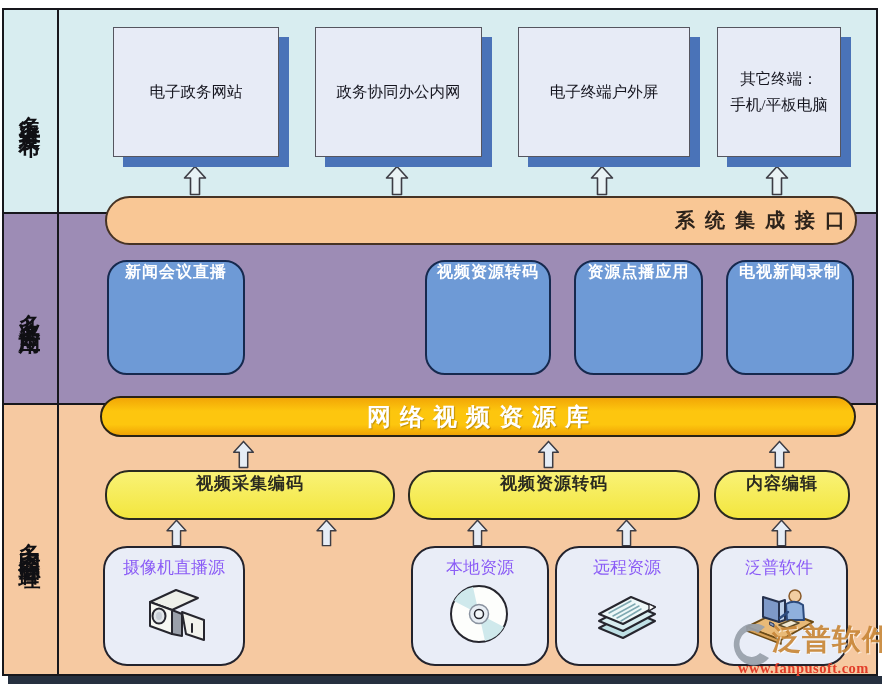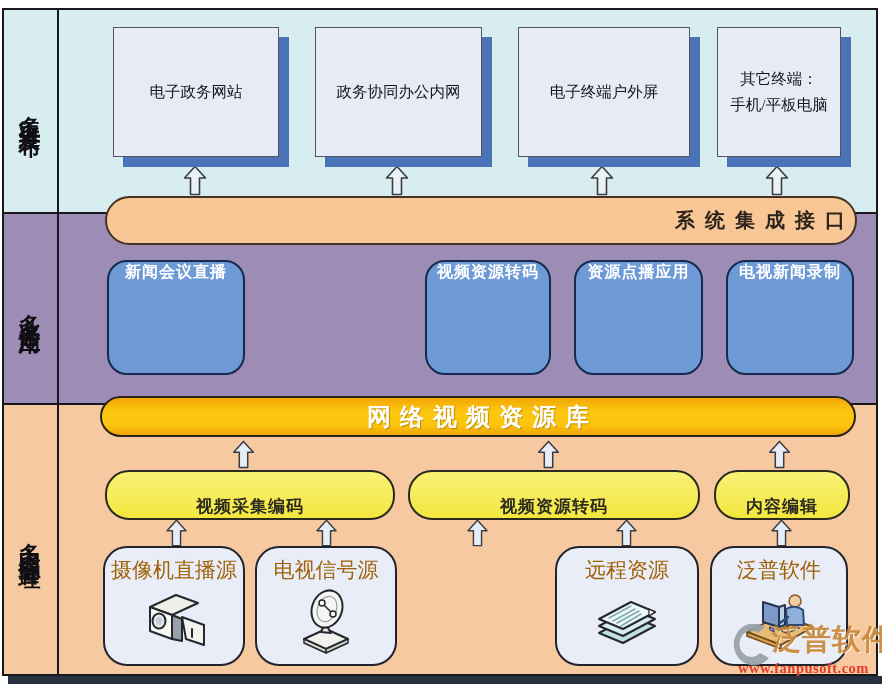--- a/index.html
+++ b/index.html
@@ -49,28 +49,28 @@
   
   .bar-repo{position:absolute;left:100px;top:396px;width:756px;height:41px;border-radius:21px;
         background:linear-gradient(180deg,#f2a606 0%,#fdc60e 35%,#fdc60e 72%,#f0a304 100%);
         border:2px solid #2a2316;box-sizing:border-box;display:flex;align-items:center;justify-content:center;z-index:3;}
   .bar-repo span{color:#ffffff;font-weight:bold;font-size:24px;letter-spacing:9px;text-indent:9px;
         text-shadow:1px 1px 1px rgba(120,80,0,.45);}
 
   
   .ybox{position:absolute;top:470px;height:50px;background:linear-gradient(180deg,#f9f276,#f3e63e);
         border:2px solid #2a2a20;border-radius:24px;box-sizing:border-box;display:flex;
-        align-items:flex-end;justify-content:center;z-index:3;}
+        align-items:flex-start;justify-content:center;z-index:3;}
   .ybox span{font-size:17px;color:#2b2b20;font-weight:600;letter-spacing:1px;}
 
   
   .sbox{position:absolute;top:546px;height:120px;background:#e9edf7;border:2px solid #23232d;
         border-radius:24px;box-sizing:border-box;display:flex;flex-direction:column;align-items:center;
         padding-top:8px;z-index:3;}
-  .sbox span{font-size:21px;color:#a16207;font-weight:500;}
+  .sbox span{font-size:17px;color:#8b5cf6;font-weight:500;}
   .sbox .ic{margin-top:1px;}
   .ic path,.ic ellipse,.ic circle{stroke-linejoin:round;stroke-linecap:round;}
 
   
   .watermark{position:absolute;left:726px;top:616px;width:156px;height:64px;z-index:10;}
   .wm-logo{position:absolute;left:6px;top:8px;opacity:.92;}
   .wm-brand{position:absolute;left:46px;top:4px;font-size:29px;font-weight:bold;color:#c9883a;opacity:.93;
         letter-spacing:1px;white-space:nowrap;text-shadow:1px 1px 0 rgba(255,255,255,.75);}
   .wm-url{position:absolute;left:12px;top:44px;font-size:14.5px;font-weight:bold;color:#e23c28;
         letter-spacing:.5px;white-space:nowrap;}
@@ -187,32 +187,28 @@
     <svg class="ic" width="76" height="70" viewBox="0 0 76 70">
       <path d="M14 22 L40 10 L62 18 L36 30 Z" fill="#eef0ea" stroke="#26262e" stroke-width="2"></path>
       <path d="M36 30 L46 34 L46 56 L36 54 Z" fill="#9aa0aa" stroke="#26262e" stroke-width="2"></path>
       <path d="M46 32 L68 40 L68 60 L50 54 Z" fill="#f2f3ee" stroke="#26262e" stroke-width="2"></path>
       <path d="M14 22 L36 30 L36 54 L14 46 Z" fill="#f7f8f3" stroke="#26262e" stroke-width="2"></path>
       <ellipse cx="23" cy="36" rx="6.5" ry="7.5" fill="#e3e7ea" stroke="#26262e" stroke-width="2"></ellipse>
       <ellipse cx="23" cy="36" rx="3" ry="4" fill="#c8ced6"></ellipse>
       <path d="M56 44 L56 52" stroke="#26262e" stroke-width="2"></path>
     </svg>
   </div>
-  <div class="sbox" style="left:255px;width:142px">
-    <span>电视信号源</span>
-    <svg class="ic" width="76" height="70" viewBox="0 0 76 70">
-      <path d="M16 54 L38 44 L60 54 L38 64 Z" fill="#f0f1ec" stroke="#26262e" stroke-width="2"></path>
-      <path d="M16 54 L16 58 L38 68 L38 64 Z" fill="#d9dbd4" stroke="#26262e" stroke-width="1.5"></path>
-      <path d="M60 54 L60 58 L38 68 L38 64 Z" fill="#c9ccc4" stroke="#26262e" stroke-width="1.5"></path>
-      <path d="M33 47 L37 38 L43 48 Z" fill="#e8e9e2" stroke="#26262e" stroke-width="2"></path>
-      <ellipse cx="39" cy="24" rx="15" ry="19" transform="rotate(20 39 24)" fill="#f5f6f1" stroke="#26262e" stroke-width="2"></ellipse>
-      <ellipse cx="39" cy="24" rx="9.5" ry="13" transform="rotate(20 39 24)" fill="none" stroke="#9aa0a8" stroke-width="1.2"></ellipse>
-      <path d="M34 18 L45 29" stroke="#26262e" stroke-width="1.5"></path>
-      <circle cx="34" cy="18" r="3" fill="#ffffff" stroke="#26262e" stroke-width="1.5"></circle>
-      <circle cx="45" cy="29" r="3" fill="#ffffff" stroke="#26262e" stroke-width="1.5"></circle>
+  <div class="sbox" style="left:411px;width:138px">
+    <span>本地资源</span>
+    <svg class="ic" width="76" height="70" viewBox="0 0 76 70">
+      <circle cx="37" cy="34" r="28" fill="#fdfefc" stroke="#26262e" stroke-width="2"></circle>
+      <path d="M37 34 L12 21 A28 28 0 0 1 31 7 Z" fill="#cfe9ec"></path>
+      <path d="M37 34 L62 47 A28 28 0 0 1 43 61 Z" fill="#cfe9ec"></path>
+      <circle cx="37" cy="34" r="9.5" fill="#e8eef4" stroke="#8a93a0" stroke-width="1.5"></circle>
+      <circle cx="37" cy="34" r="4.5" fill="#f4f7f9" stroke="#26262e" stroke-width="1.5"></circle>
     </svg>
   </div>
   <div class="sbox" style="left:555px;width:144px">
     <span>远程资源</span>
     <svg class="ic" width="76" height="70" viewBox="0 0 76 70">
       <path d="M10 48 L42 31 L66 41 L34 58 Z" fill="#bfe0e5" stroke="#26262e" stroke-width="2"></path>
       <path d="M10 41 L42 24 L66 34 L34 51 Z" fill="#d8edf0" stroke="#26262e" stroke-width="2"></path>
       <path d="M10 34 L42 17 L66 27 L34 44 Z" fill="#eef8f9" stroke="#26262e" stroke-width="2"></path>
       <path d="M60 24 L66 27 L60 31 Z" fill="#ffffff" stroke="#26262e" stroke-width="1.2"></path>
       <path d="M20 33 L42 21 M24 36 L46 24 M28 38 L50 26 M32 41 L52 29" stroke="#7fa9b2" stroke-width="1.5" fill="none"></path>

